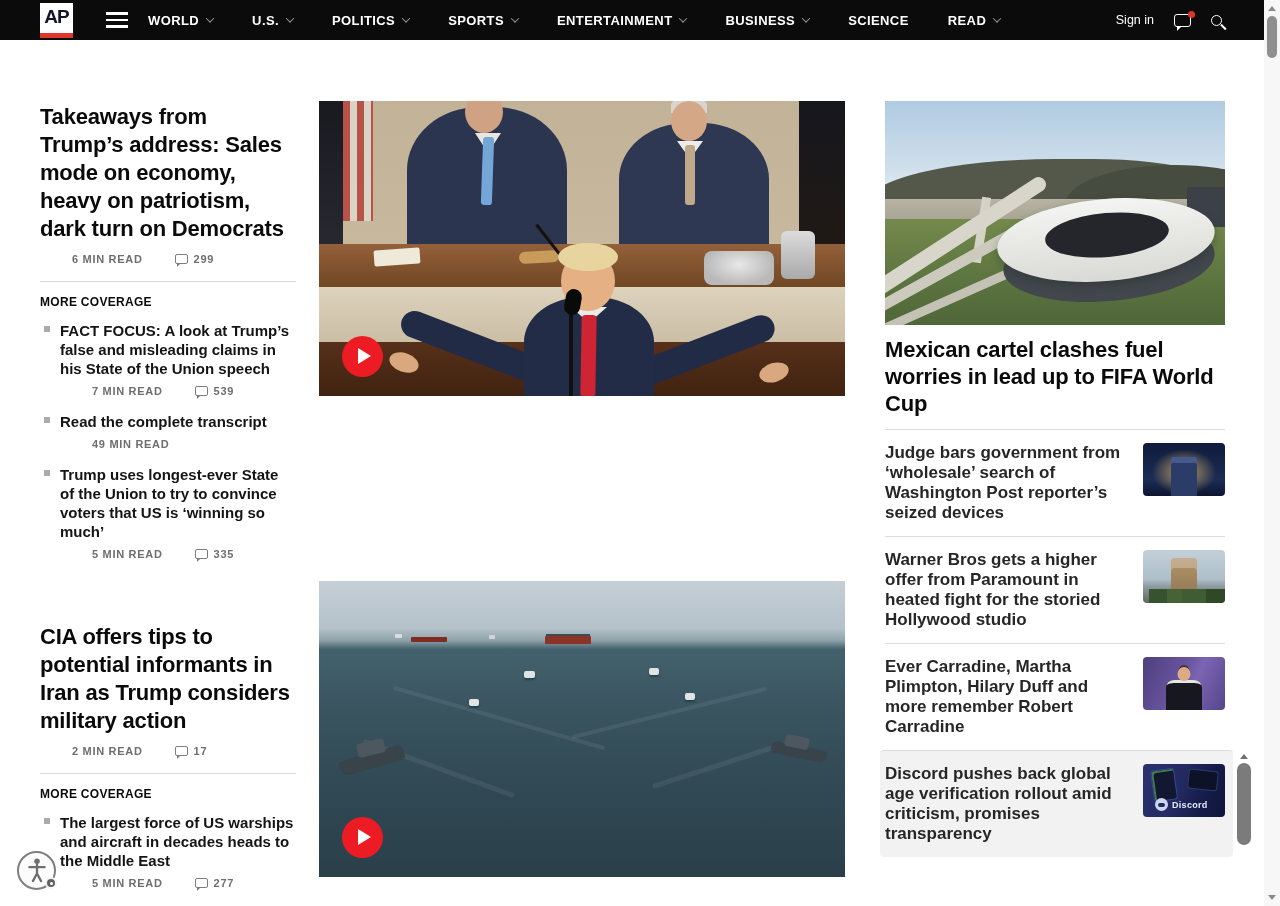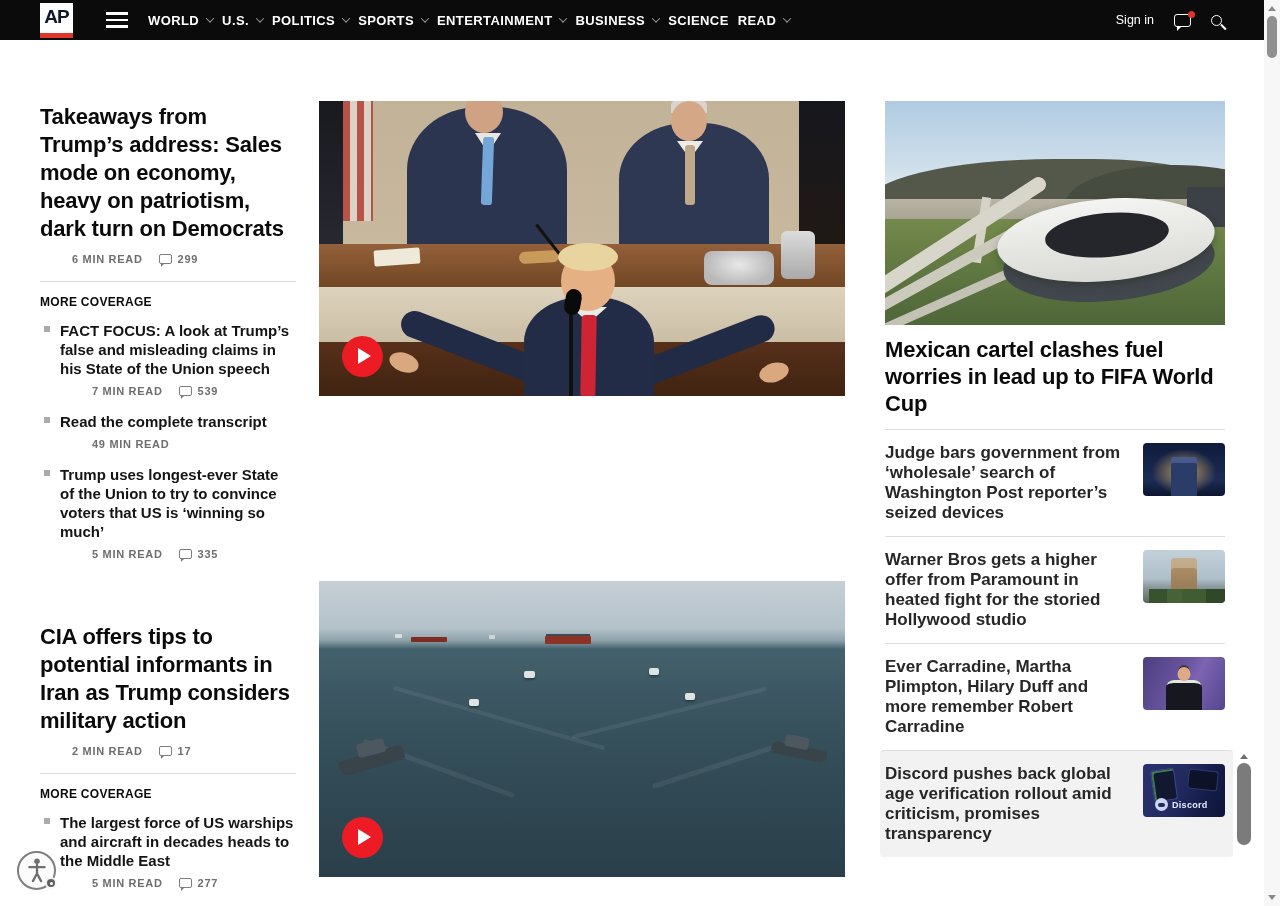--- a/index.html
+++ b/index.html
@@ -7,41 +7,41 @@
   body { font-family:"Liberation Sans","DejaVu Sans",sans-serif; }
   #page { position:relative; width:1280px; height:906px; background:#fff; overflow:hidden; }
 
   
   .header { position:absolute; left:0; top:0; width:1264px; height:40px; background:#0b0b0b; z-index:30; }
   .ap-logo { position:absolute; left:40px; top:3px; width:33px; height:35px; background:#fff; display:flex; align-items:flex-start; justify-content:center; }
   .ap-logo span { font-weight:900; font-size:19px; letter-spacing:-1px; color:#0f172a; line-height:28px; }
   .ap-logo::after { content:''; position:absolute; left:0; bottom:0; width:100%; height:5px; background:#e0352b; }
   .hamburger { position:absolute; left:106px; top:12px; width:22px; height:16px; cursor:pointer; }
   .hamburger i { display:block; width:22px; height:2.5px; background:#fff; margin-bottom:4px; }
-  .nav { position:absolute; left:148px; top:0; height:40px; display:flex; align-items:center; gap:9px; }
+  .nav { position:absolute; left:148px; top:0; height:40px; display:flex; align-items:center; gap:39px; }
   .nav-item { color:#fff; font-size:13px; font-weight:700; letter-spacing:.4px; white-space:nowrap; display:flex; align-items:center; cursor:pointer; }
   .chev { display:inline-block; width:6px; height:6px; border-right:1.6px solid #9a9a9a; border-bottom:1.6px solid #9a9a9a; transform:rotate(45deg) translate(-1px,-1px); margin-left:8px; }
   .hdr-right { position:absolute; right:42px; top:0; height:40px; display:flex; align-items:center; gap:20px; }
   .signin { color:#fff; font-size:12.5px; font-weight:400; cursor:pointer; }
   .bubble { position:relative; width:17px; height:13px; border:1.6px solid #fff; border-radius:3px; cursor:pointer; }
   .bubble::after { content:''; position:absolute; left:2px; bottom:-5px; width:0; height:0; border-top:5px solid #fff; border-right:5px solid transparent; }
   .bubble .dot { position:absolute; top:-4px; right:-5px; width:7px; height:7px; border-radius:50%; background:#e0352b; }
   .searchico { position:relative; width:11px; height:11px; border:1.7px solid #fff; border-radius:50%; cursor:pointer; }
   .searchico::after { content:''; position:absolute; width:7px; height:1.8px; background:#fff; transform:rotate(45deg); right:-6px; bottom:-3px; }
 
   
   .pg-scroll { position:absolute; right:0; top:0; width:16px; height:906px; background:#f7f7f7; z-index:40; }
   .pg-scroll .up { position:absolute; top:6px; left:4px; width:0; height:0; border-left:4px solid transparent; border-right:4px solid transparent; border-bottom:5px solid #8a8a8a; }
   .pg-scroll .down { position:absolute; bottom:6px; left:4px; width:0; height:0; border-left:4px solid transparent; border-right:4px solid transparent; border-top:5px solid #8a8a8a; }
   .pg-scroll .thumb { position:absolute; top:16px; left:3px; width:10px; height:42px; background:#8f8f8f; border-radius:5px; }
 
   
   .left-col { position:absolute; left:40px; top:103px; width:256px; }
   .h-big { font-size:22px; line-height:28px; font-weight:800; color:#0a0a0a; letter-spacing:-.2px; cursor:pointer; }
-  .meta { display:flex; align-items:center; gap:16px; margin-top:10px;padding-left:32px; }
+  .meta { display:flex; align-items:center; gap:32px; margin-top:10px;padding-left:32px; }
   .meta-txt { font-size:11px; font-weight:700; color:#6e6e6e; letter-spacing:.7px; }
   .cwrap { display:flex; align-items:center; gap:6px; }
   .cicon { position:relative; width:13px; height:10px; border:1.5px solid #7d7d7d; border-radius:2px; }
   .cicon::after { content:''; position:absolute; left:1px; bottom:-4px; width:0; height:0; border-top:4px solid #7d7d7d; border-right:4px solid transparent; }
   .divider { border:none; border-top:1px solid #d9d9d9; margin:16px 0 0 0; }
   .mc-label { margin-top:13px; font-size:12px; font-weight:800; color:#0a0a0a; letter-spacing:.3px; }
   .mc-list { margin-top:12px; }
   .mc-item { position:relative; padding-left:20px; margin-bottom:15px; }
   .mc-bullet { position:absolute; left:4px; top:5px; width:6px; height:6px; background:#ababab; }
   .mc-title { font-size:15px; line-height:19px; font-weight:600; color:#141414; cursor:pointer; }

